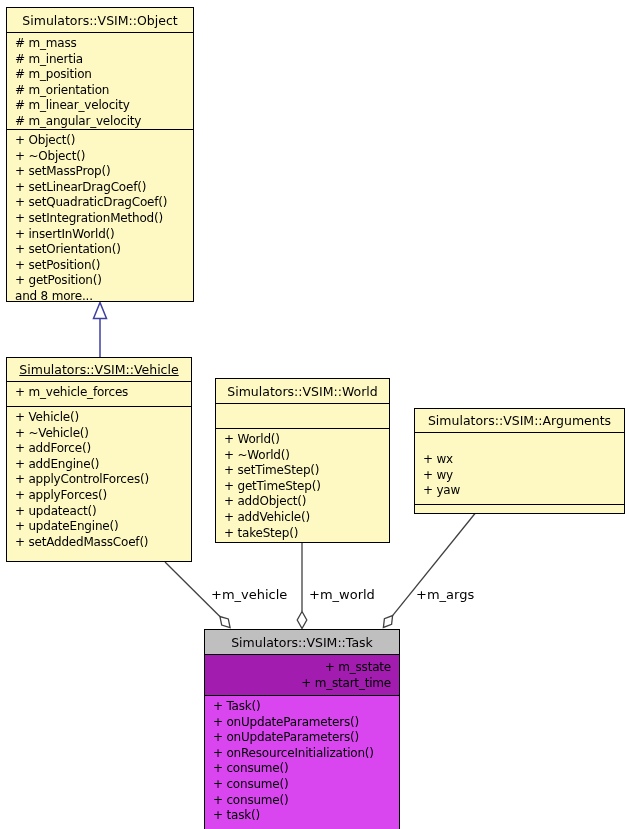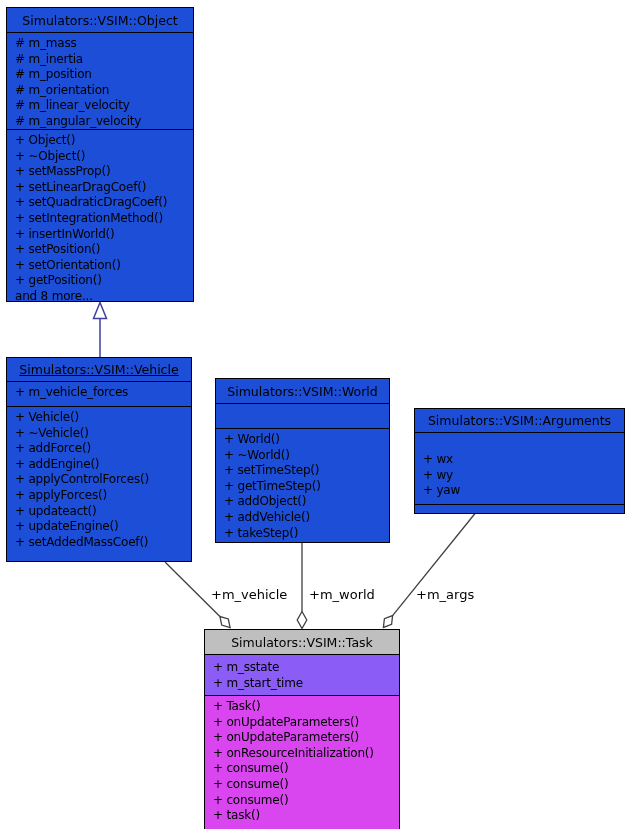--- a/index.html
+++ b/index.html
@@ -18,21 +18,21 @@
   .edges-layer {
     position: absolute;
     left: 0;
     top: 0;
     width: 629px;
     height: 829px;
   }
   .uml-box {
     position: absolute;
     box-sizing: border-box;
-    background: #1d4ed8;
+    background: #fef9c3;
     border: 1.5px solid #000000;
     display: flex;
     flex-direction: column;
     font-size: 12px;
     overflow: hidden;
   }
   .uml-title {
     box-sizing: border-box;
     border-bottom: 1.5px solid #000000;
     display: flex;
@@ -126,22 +126,22 @@
         <div class="member"># m_angular_velocity</div>
       </div>
     <div class="uml-methods">
         <div class="member">+ Object()</div>
         <div class="member">+ ~Object()</div>
         <div class="member">+ setMassProp()</div>
         <div class="member">+ setLinearDragCoef()</div>
         <div class="member">+ setQuadraticDragCoef()</div>
         <div class="member">+ setIntegrationMethod()</div>
         <div class="member">+ insertInWorld()</div>
+        <div class="member">+ setOrientation()</div>
         <div class="member">+ setPosition()</div>
-        <div class="member">+ setOrientation()</div>
         <div class="member">+ getPosition()</div>
         <div class="member">and 8 more...</div>
       </div>
   </div>
 
   <div class="uml-box" id="box-vehicle">
     <div class="uml-title">Simulators::VSIM::Vehicle</div>
     <div class="uml-attrs">
         <div class="member">+ m_vehicle_forces</div>
       </div>
@@ -177,21 +177,21 @@
     <div class="uml-attrs">
         <div class="member">+ wx</div>
         <div class="member">+ wy</div>
         <div class="member">+ yaw</div>
       </div>
     <div class="uml-methods"></div>
   </div>
 
   <div class="uml-box highlight" id="box-task" style="background: rgb(191, 191, 191);">
     <div class="uml-title" style="background: rgb(191, 191, 191);">Simulators::VSIM::Task</div>
-    <div class="uml-attrs" style="background: #8b5cf6;">
+    <div class="uml-attrs" style="background: #a21caf; text-align: right;">
         <div class="member">+ m_sstate</div>
         <div class="member">+ m_start_time</div>
       </div>
     <div class="uml-methods" style="background: #d946ef;">
         <div class="member">+ Task()</div>
         <div class="member">+ onUpdateParameters()</div>
         <div class="member">+ onUpdateParameters()</div>
         <div class="member">+ onResourceInitialization()</div>
         <div class="member">+ consume()</div>
         <div class="member">+ consume()</div>

